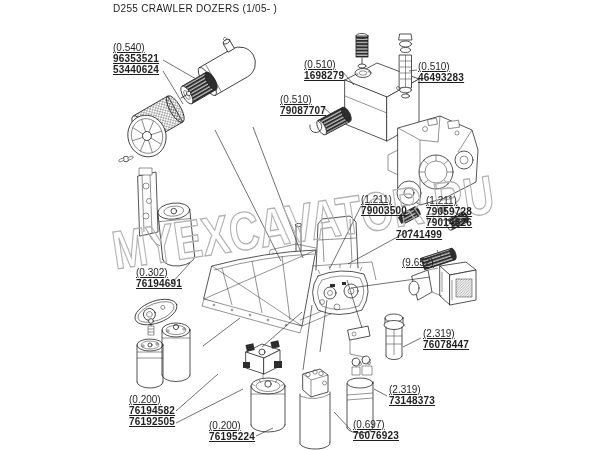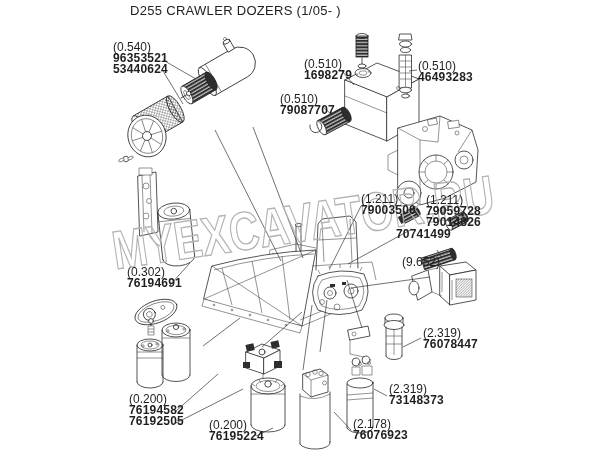--- a/index.html
+++ b/index.html
@@ -4,22 +4,22 @@
 <style>
   html,body{margin:0;padding:0;background:#fff;}
   #page{position:relative;width:600px;height:450px;background:#ffffff;overflow:hidden;
         font-family:"Liberation Sans", sans-serif;color:#1f1f1f;}
   svg{position:absolute;left:0;top:0;}
   .ln{fill:none;stroke:#2a2a2a;stroke-width:0.8;stroke-linejoin:round;stroke-linecap:round;}
   .tn{fill:none;stroke:#3a3a3a;stroke-width:0.55;stroke-linejoin:round;}
   .ld{fill:none;stroke:#333;stroke-width:0.7;}
   .wf{fill:#ffffff;}
   .df{fill:#2d2d2d;}
-  .hdr{position:absolute;left:130px;font-size:13px;letter-spacing:0.3px;color:#222;white-space:nowrap;text-align:center;}
-  .lbl{position:absolute;white-space:nowrap;line-height:11px;font-size:12px;}
+  .hdr{position:absolute;left:113px;font-size:10px;letter-spacing:0.3px;color:#222;white-space:nowrap;text-align:center;}
+  .lbl{position:absolute;white-space:nowrap;line-height:11px;font-size:10px;text-decoration:underline;}
   .lbl .qty{font-weight:400;}
   .lbl .pn{font-weight:700;letter-spacing:0.2px;}
   .ind{padding-left:6px;margin-top:17px;}
 </style>
 </head>
 <body>
 
 <div id="page">
 
 <svg width="600" height="450" viewBox="0 0 600 450">
@@ -420,21 +420,21 @@
   <div class="qty">(1.211)</div>
   <div class="pn">79059728</div>
   <div class="pn">79014826</div>
 </div>
 
 <div class="lbl" style="left:396px;top:229px">
   <div class="pn">70741499</div>
   <div class="qty ind">(9.652)</div>
 </div>
 
-<div class="lbl" style="left:127px;top:267px">
+<div class="lbl" style="left:136px;top:267px">
   <div class="qty">(0.302)</div>
   <div class="pn">76194691</div>
 </div>
 
 <div class="lbl" style="left:423px;top:328px">
   <div class="qty">(2.319)</div>
   <div class="pn">76078447</div>
 </div>
 
 <div class="lbl" style="left:389px;top:384px">
@@ -447,17 +447,17 @@
   <div class="pn">76194582</div>
   <div class="pn">76192505</div>
 </div>
 
 <div class="lbl" style="left:209px;top:420px">
   <div class="qty">(0.200)</div>
   <div class="pn">76195224</div>
 </div>
 
 <div class="lbl" style="left:353px;top:419px">
-  <div class="qty">(2.178)</div>
+  <div class="qty">(0.697)</div>
   <div class="pn">76076923</div>
 </div>
 
 </div>
 
 </body></html>

